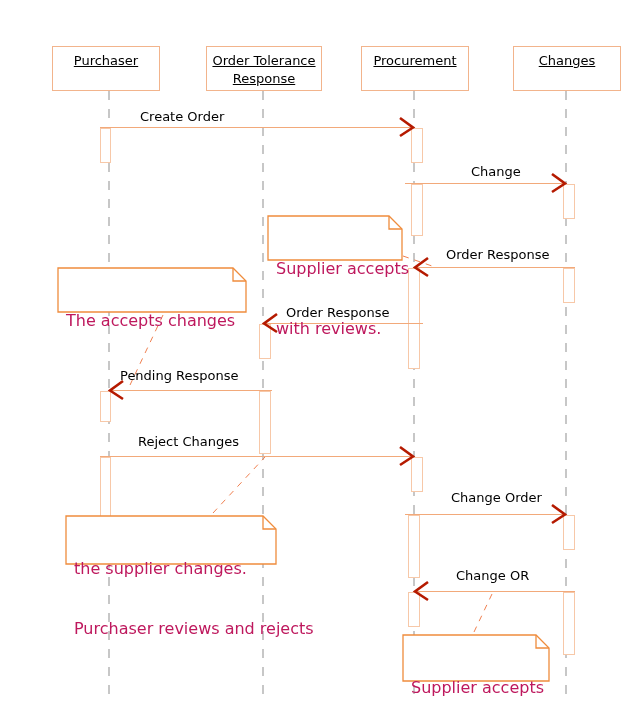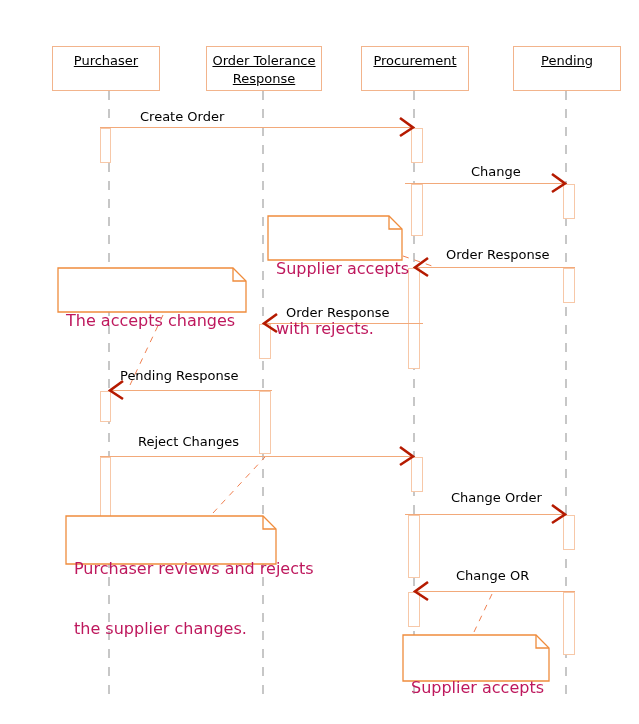--- a/index.html
+++ b/index.html
@@ -94,41 +94,41 @@
   <div class="hdr-box" id="hdr-ots" style="left: 206px; top: 46px; width: 116px; height: 45px; border-color: rgb(242, 180, 140);">
     <div class="hdr-text">Order Tolerance </div>
     <div class="hdr-text">Response</div>
   </div>
 
   <div class="hdr-box" id="hdr-procurement" style="left: 361px; top: 46px; width: 108px; height: 45px; border-color: rgb(242, 180, 140);">
     <div class="hdr-text">Procurement</div>
   </div>
 
   <div class="hdr-box" id="hdr-supplier" style="left: 513px; top: 46px; width: 108px; height: 45px; border-color: rgb(242, 180, 140);">
-    <div class="hdr-text">Pending</div>
+    <div class="hdr-text">Changes</div>
   </div>
 
   <div class="msg-lbl" id="msg-m1" style="left: 140px; top: 109px;">Create Order</div>
   <div class="msg-lbl" id="msg-m2" style="left: 471px; top: 164px;">Change</div>
   <div class="msg-lbl" id="msg-m3" style="left: 446px; top: 247px;">Order Response</div>
   <div class="msg-lbl" id="msg-m4" style="left: 286px; top: 305px;">Order Response</div>
   <div class="msg-lbl" id="msg-m5" style="left: 120px; top: 368px;">Pending Response</div>
   <div class="msg-lbl" id="msg-m6" style="left: 138px; top: 434px;">Reject Changes</div>
   <div class="msg-lbl" id="msg-m7" style="left: 451px; top: 490px;">Change Order</div>
   <div class="msg-lbl" id="msg-m8" style="left: 456px; top: 568px; text-align: center;">Change OR</div>
 
   <div class="note-text" id="note1-text" style="left: 276px; top: 219px; width: 122px;">
     <div>Supplier accepts</div>
-    <div>with rejects.</div>
+    <div>with reviews.</div>
   </div>
   <div class="note-text" id="note2-text" style="left: 66px; top: 271px; width: 176px;">
     <div>The accepts changes</div>
   </div>
   <div class="note-text" id="note3-text" style="left: 74px; top: 519px; width: 198px;">
+    <div>the supplier changes.</div>
     <div>Purchaser reviews and rejects</div>
-    <div>the supplier changes.</div>
   </div>
   <div class="note-text" id="note4-text" style="left: 411px; top: 638px; width: 134px;">
     <div>Supplier accepts</div>
     
   </div>
 
 </div>
 
 </body></html>

